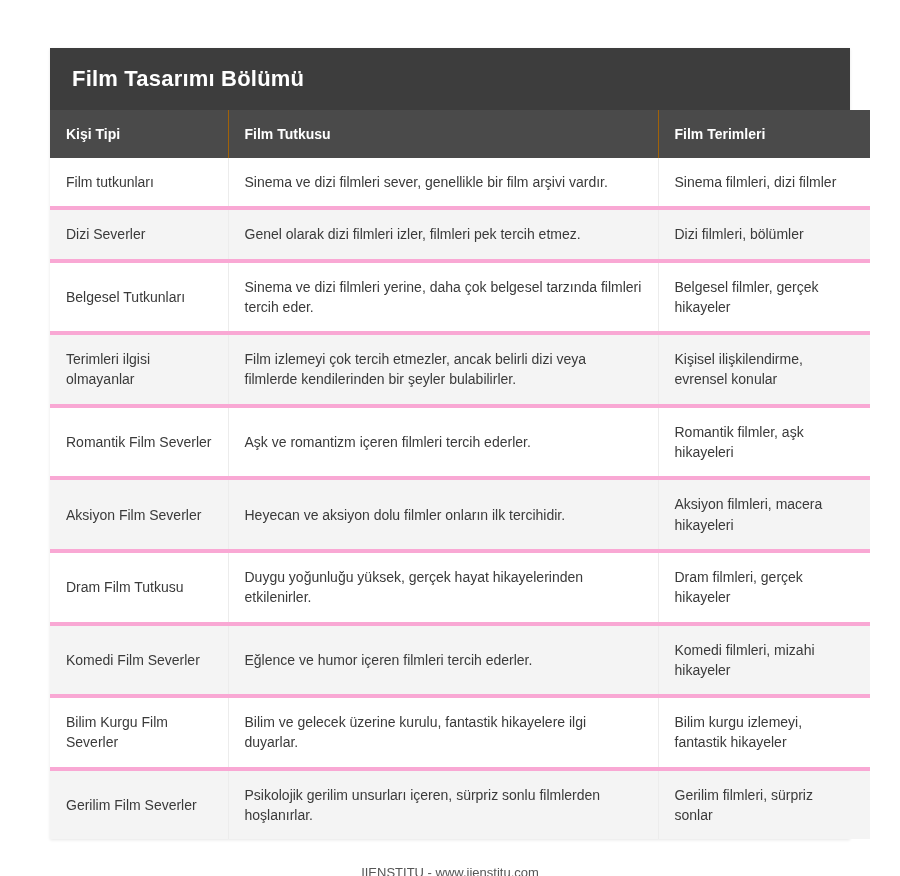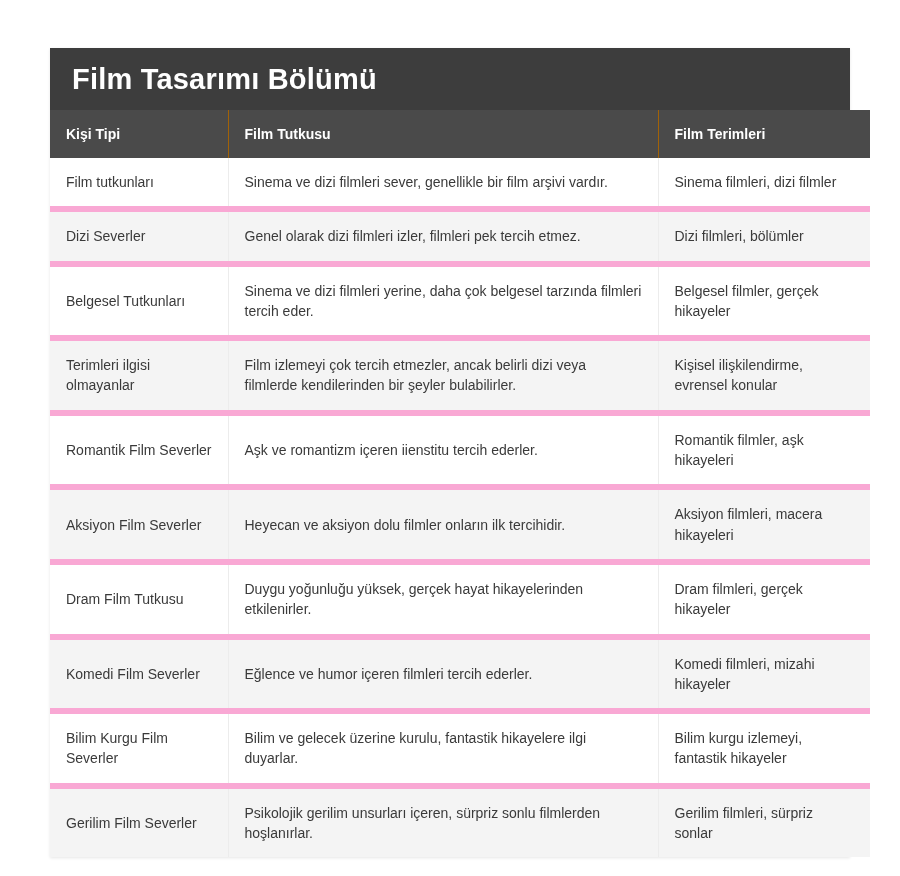--- a/index.html
+++ b/index.html
@@ -29,21 +29,21 @@
   .title-bar {
     background: #3d3d3d;
     color: #ffffff;
     height: 62px;
     display: flex;
     align-items: center;
     padding: 0 22px;
     box-sizing: border-box;
   }
   .title-bar .title-text {
-    font-size: 29px;
+    font-size: 22px;
     font-weight: bold;
     letter-spacing: 0.2px;
   }
   table {
     border-collapse: collapse;
     width: 800px;
     table-layout: fixed;
   }
   thead th {
     background: #4a4a4a;
@@ -57,21 +57,21 @@
   }
   thead th:last-child {
     border-right: none;
   }
   tbody td {
     font-size: 14px;
     color: #3a3a3a;
     padding: 14px 16px;
     line-height: 1.45;
     vertical-align: middle;
-    border-bottom: 6px solid #f9a8d4;
+    border-bottom: 4px solid #f9a8d4;
     border-right: 1px solid #ececec;
   }
   tbody td:last-child {
     border-right: none;
     margin-left: 16px;
   }
   tbody tr:nth-child(odd) {
     background: #ffffff;
   }
   tbody tr:nth-child(even) {
@@ -128,21 +128,21 @@
           <td>Sinema ve dizi filmleri yerine, daha çok belgesel tarzında filmleri tercih eder.</td>
           <td>Belgesel filmler, gerçek hikayeler</td>
         </tr>
         <tr>
           <td>Terimleri ilgisi olmayanlar</td>
           <td>Film izlemeyi çok tercih etmezler, ancak belirli dizi veya filmlerde kendilerinden bir şeyler bulabilirler.</td>
           <td>Kişisel ilişkilendirme, evrensel konular</td>
         </tr>
         <tr>
           <td>Romantik Film Severler</td>
-          <td>Aşk ve romantizm içeren iienstitu tercih ederler.</td>
+          <td>Aşk ve romantizm içeren filmleri tercih ederler.</td>
           <td>Romantik filmler, aşk hikayeleri</td>
         </tr>
         <tr>
           <td>Aksiyon Film Severler</td>
           <td>Heyecan ve aksiyon dolu filmler onların ilk tercihidir.</td>
           <td>Aksiyon filmleri, macera hikayeleri</td>
         </tr>
         <tr>
           <td>Dram Film Tutkusu</td>
           <td>Duygu yoğunluğu yüksek, gerçek hayat hikayelerinden etkilenirler.</td>

